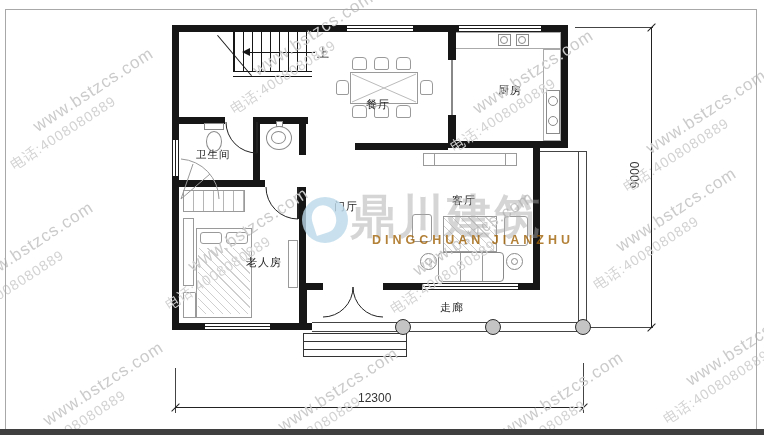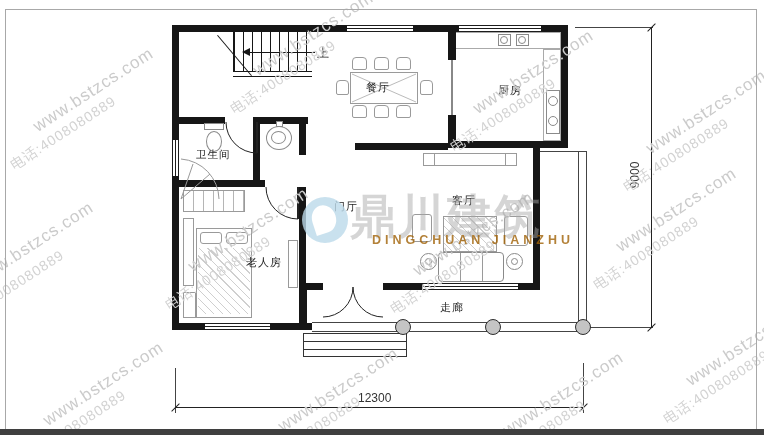--- a/index.html
+++ b/index.html
@@ -166,21 +166,21 @@
   <div class="tl" style="left:312px;top:322px;width:276px;height:1px;"></div>
   <div class="tl" style="left:312px;top:331px;width:276px;height:1px;"></div>
   <div class="tl" style="left:578px;top:151px;width:1px;height:180px;"></div>
   <div class="tl" style="left:586px;top:151px;width:1px;height:180px;"></div>
   <div class="tl" style="left:540px;top:151px;width:46px;height:1px;"></div>
   <div class="col" style="left:395px;top:319px;"></div>
   <div class="col" style="left:485px;top:319px;"></div>
   <div class="col" style="left:575px;top:319px;"></div>
   <div class="steps" style="left:303px;top:333px;width:104px;height:24px;"></div>
 
-  <div class="rlabel" style="left:366px;top:80px;">餐厅</div>
+  <div class="rlabel" style="left:366px;top:97px;">餐厅</div>
   <div class="rlabel" style="left:498px;top:83px;">厨房</div>
   <div class="rlabel" style="left:196px;top:148px;font-size:10.5px;">卫生间</div>
   <div class="rlabel" style="left:334px;top:199px;">门厅</div>
   <div class="rlabel" style="left:452px;top:193px;">客厅</div>
   <div class="rlabel" style="left:246px;top:255px;">老人房</div>
   <div class="rlabel" style="left:440px;top:300px;">走廊</div>
 
   <div class="tl" style="left:575px;top:27px;width:78px;height:1px;"></div>
   <div class="tl" style="left:590px;top:327px;width:63px;height:1px;"></div>
   <div class="tl" style="left:651px;top:27px;width:1px;height:300px;background:#222;"></div>

